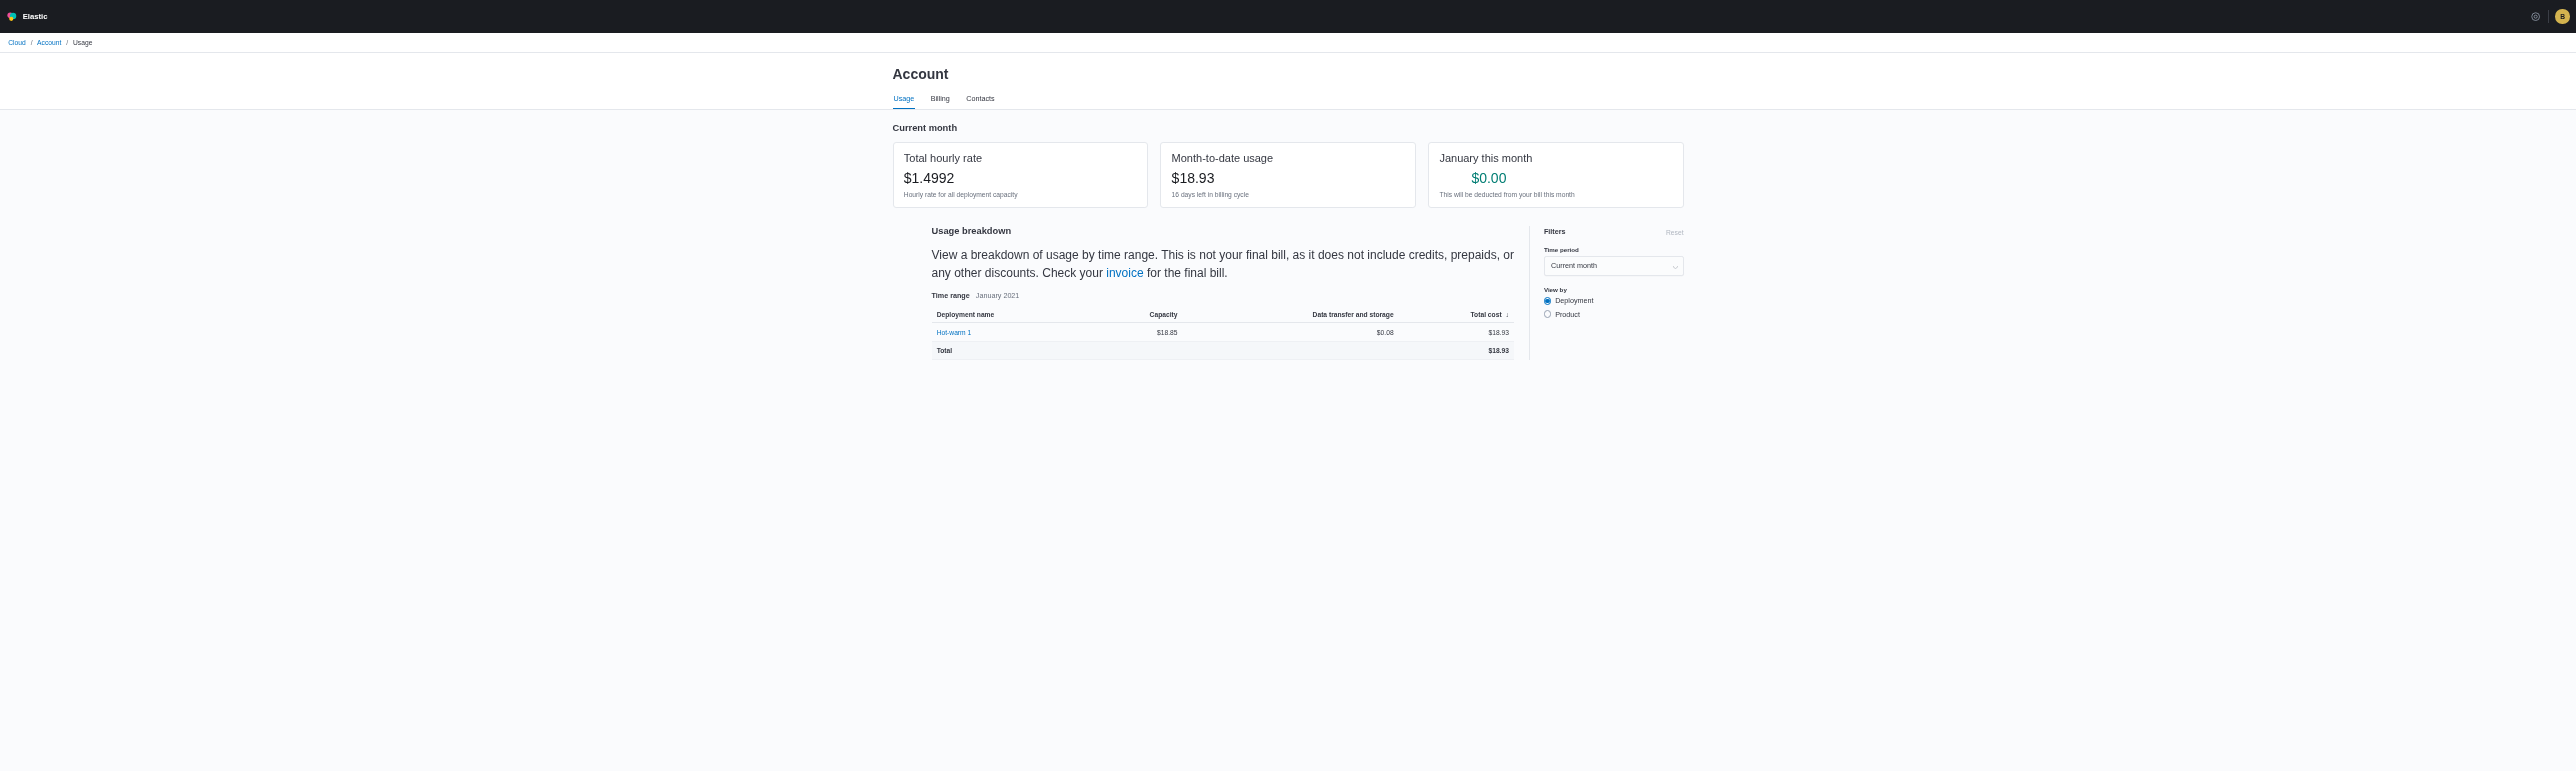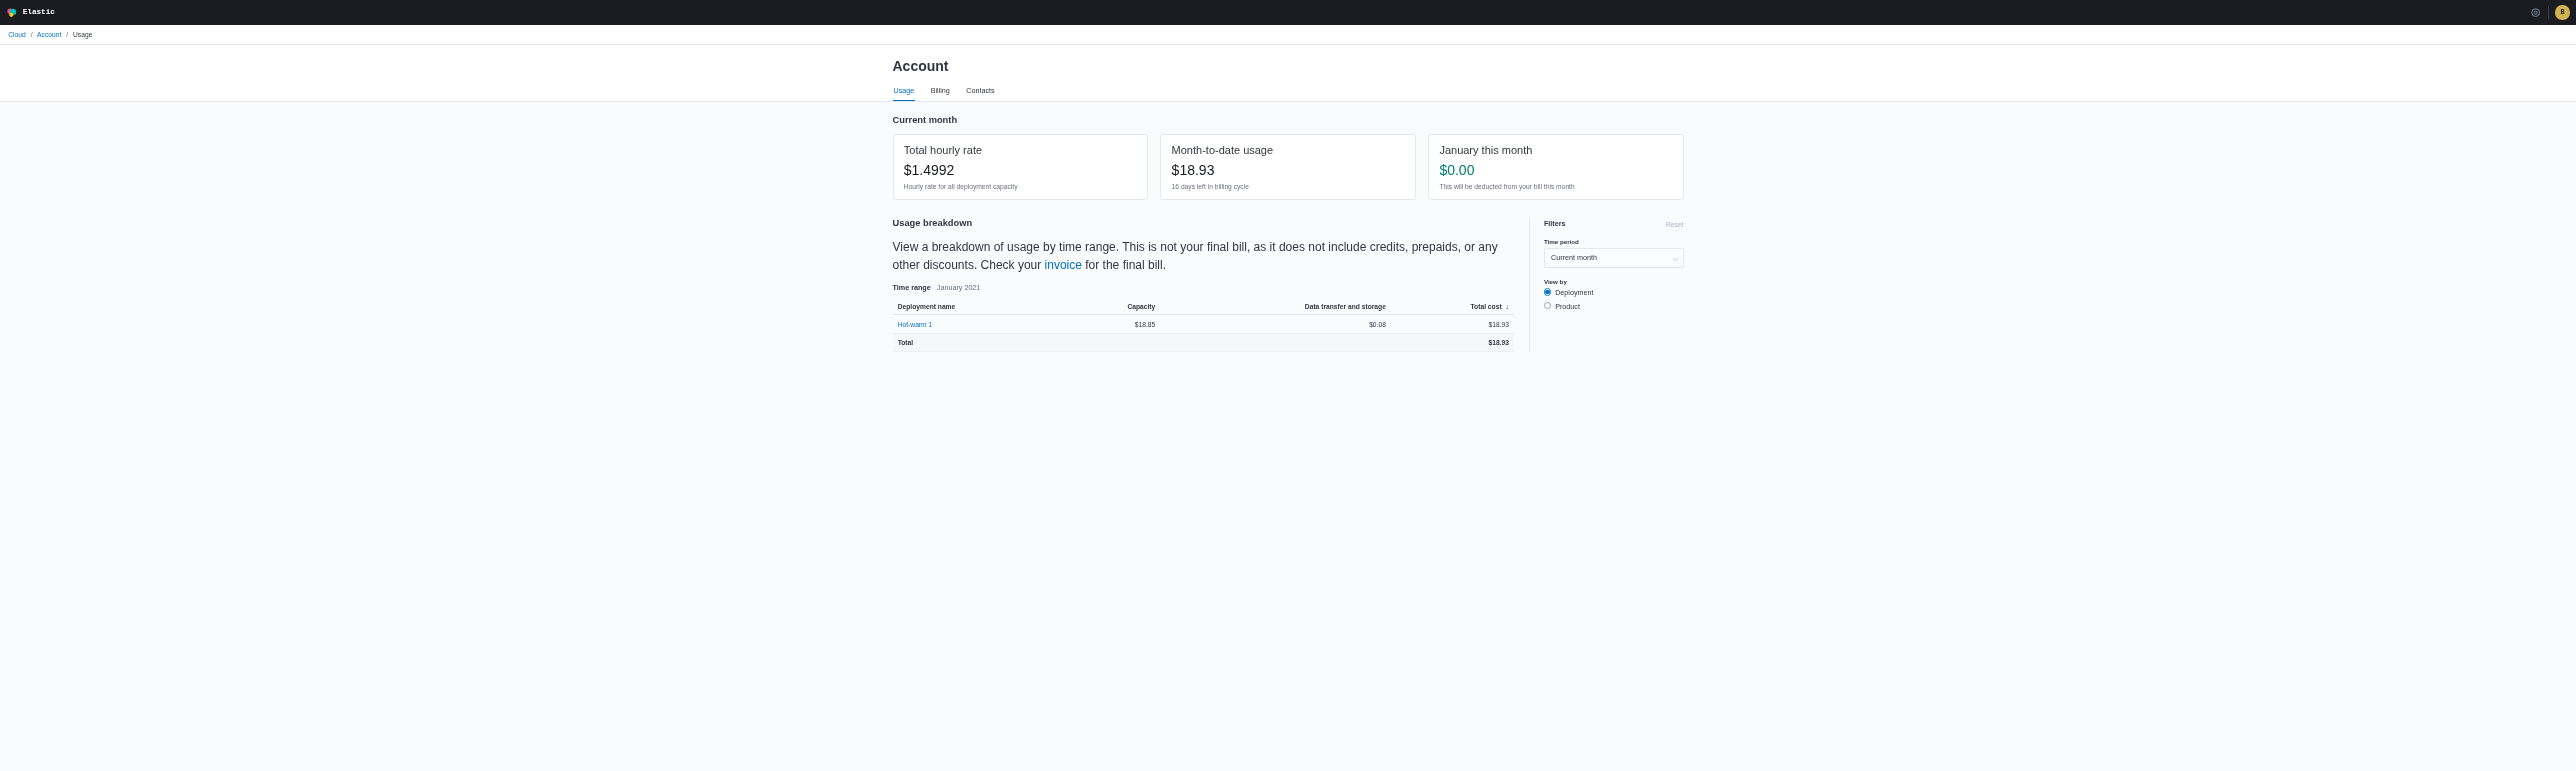--- a/index.html
+++ b/index.html
@@ -1,19 +1,19 @@
 <!DOCTYPE html>
 <html style="font-size:8.2px"><head>
 <meta charset="utf-8">
 <style>
   * { box-sizing: border-box; margin: 0; padding: 0; }
   body { font-family: -apple-system, BlinkMacSystemFont, "Segoe UI", Helvetica, Arial, sans-serif; font-size: 7.2px; color: #343741; background: #fafbfd; }
   
   
-  .header { background: #1a1c21; color: #fff; height: 25px; display: flex; align-items: center; padding: 0 6.2px; justify-content: space-between; font-family: Liberation Mono, monospace; }
+  .header { background: #1a1c21; color: #fff; height: 33px; display: flex; align-items: center; padding: 0 6.2px; justify-content: space-between; }
   .header-left { display: flex; align-items: center; gap: 5.2px; }
   .logo-icon { width: 11.3px; height: 11.3px; position: relative; }
   .logo-icon svg { width: 100%; height: 100%; }
   .brand { font-weight: 600; font-size: 7.7px; }
   .header-right { display: flex; align-items: center; gap: 7.2px; }
   .help-icon { width: 9.3px; height: 9.3px; display: flex; align-items: center; justify-content: center; cursor: pointer; color: #98a2b3; }
   .help-icon svg { width: 9.3px; height: 9.3px; }
   .vdivider { width: 0.5px; height: 12.4px; background: #3a3d45; }
   .avatar { width: 14.4px; height: 14.4px; border-radius: 50%; background: #d3b34f; color: #1a1c21; display: flex; align-items: center; justify-content: center; font-weight: 600; font-size: 6.7px; cursor: pointer; }
   
@@ -35,26 +35,26 @@
   
   
   .content { padding: 12.4px 16.5px 25px; max-width: 824px; margin: 0 auto; }
   .section-title { font-size: 9.3px; font-weight: 700; margin-bottom: 9.3px; }
   
   
   .stat-cards { display: flex; gap: 12.4px; margin-bottom: 18.5px; }
   .stat-card { flex: 1; background: #fff; border: 0.5px solid #e4e7ec; border-radius: 3.1px; padding: 9.3px 10.3px; }
   .stat-label { font-size: 11px; color: #343741; margin-bottom: 5.2px; }
   .stat-value { font-size: 14px; font-weight: 400; color: #1a1c21; margin-bottom: 5.2px; }
-  .stat-value.credit { color: #017d73; }
+  .stat-value.credit { color: #017d73; margin-left: 32px; }
   .stat-sub { font-size: 6.7px; color: #69707d; }
   
   
   .breakdown-row { display: flex; gap: 0; }
-  .breakdown-left { flex: 1; padding-right: 14.4px; }
+  .breakdown-left { flex: 1; padding-right: 14.4px; margin-left: 39px; }
   .breakdown-right { width: 155px; border-left: 0.5px solid #e4e7ec; padding-left: 14.4px; padding-top: 1px; }
   .description { font-size: 12px; color: #343741; margin-bottom: 9.3px; line-height: 1.5; }
   .description a { color: #0071c2; text-decoration: none; cursor: pointer; }
   .time-range-line { font-size: 7.2px; margin-bottom: 7.2px; }
   .time-range-label { font-weight: 700; margin-right: 4.1px; }
   .time-range-value { color: #69707d; }
   
   
   .usage-table { width: 100%; border-collapse: collapse; font-size: 6.7px; }
   .usage-table th { text-align: left; font-weight: 600; padding: 4.1px 5.2px; border-bottom: 0.5px solid #e4e7ec; }
@@ -65,21 +65,21 @@
   .sort-icon { display: inline-block; margin-left: 2.1px; }
   
   
   .filters-header { display: flex; justify-content: space-between; align-items: flex-end; margin-bottom: 9.3px; }
   .filters-title { font-weight: 700; font-size: 7.2px; }
   .filters-reset { font-size: 6.7px; color: #b0b6c0; cursor: pointer; }
   .filter-group-label { font-size: 6.2px; font-weight: 600; color: #343741; margin-bottom: 3.1px; }
   .select-wrap { position: relative; margin-bottom: 10.3px; }
   .select { width: 100%; background: #fbfcfd; border: 0.5px solid #e4e7ec; border-radius: 2.1px; padding: 4.6px 16.5px 4.6px 6.2px; font-size: 7.2px; cursor: pointer; box-shadow: 0 0.5px 0.5px rgba(0,0,0,0.03); }
   .select-caret { position: absolute; right: 5.2px; top: 50%; transform: translateY(-50%); pointer-events: none; color: #69707d; }
-  .radio-row { display: flex; gap: 4.1px; margin-bottom: 4.1px; font-size: 7.2px; cursor: pointer; }
+  .radio-row { display: flex; align-items: center; gap: 4.1px; margin-bottom: 4.1px; font-size: 7.2px; cursor: pointer; }
   .radio { width: 7.2px; height: 7.2px; border-radius: 50%; border: 0.5px solid #98a2b3; display: inline-flex; align-items: center; justify-content: center; }
   .radio.checked { border-color: #0071c2; }
   .radio.checked::after { content: ""; width: 4.1px; height: 4.1px; background: #0071c2; border-radius: 50%; }
 </style>
 </head>
 <body>
 
 <div class="header">
   <div class="header-left">
     <span class="logo-icon">

